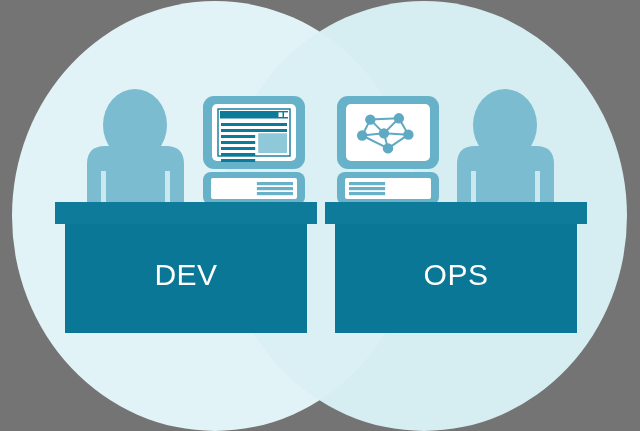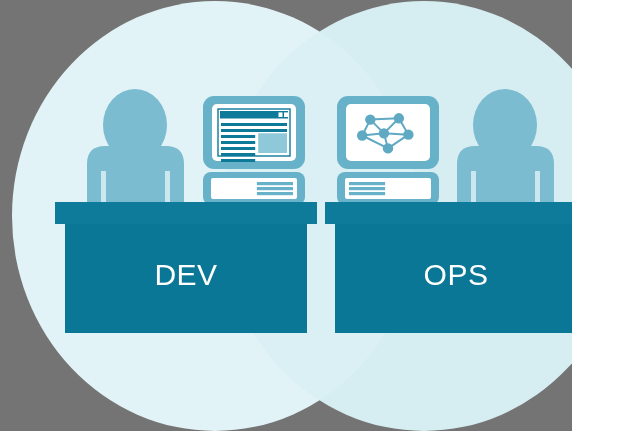--- a/index.html
+++ b/index.html
@@ -5,21 +5,21 @@
   html, body {
     margin: 0;
     padding: 0;
     background: #ffffff;
   }
   body {
     font-family: "Liberation Sans", sans-serif;
   }
   #stage {
     position: relative;
-    width: 572px;
+    width: 640px;
     height: 431px;
     background: #747474;
     overflow: hidden;
   }
   #stage svg {
     display: block;
     width: 640px;
     height: 431px;
   }
   .desk-label {

